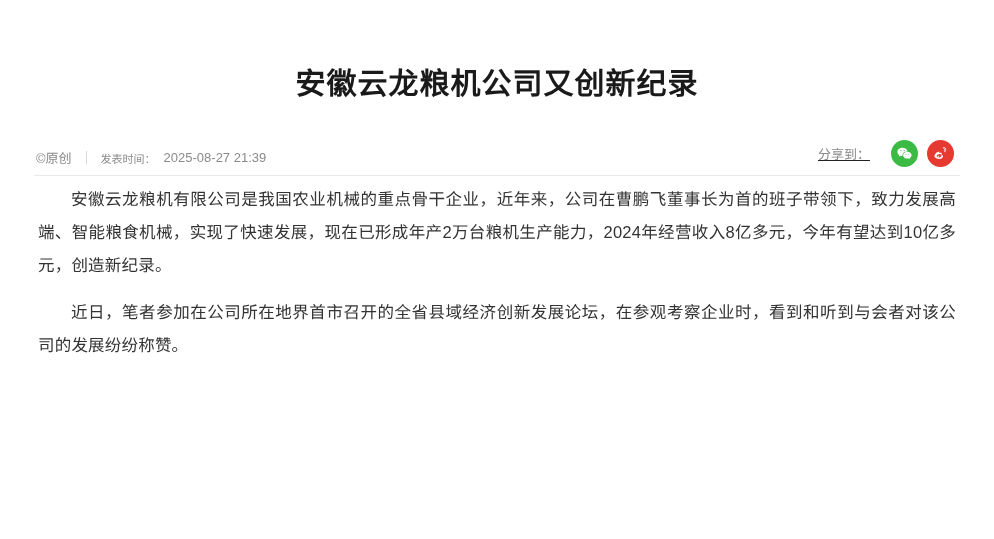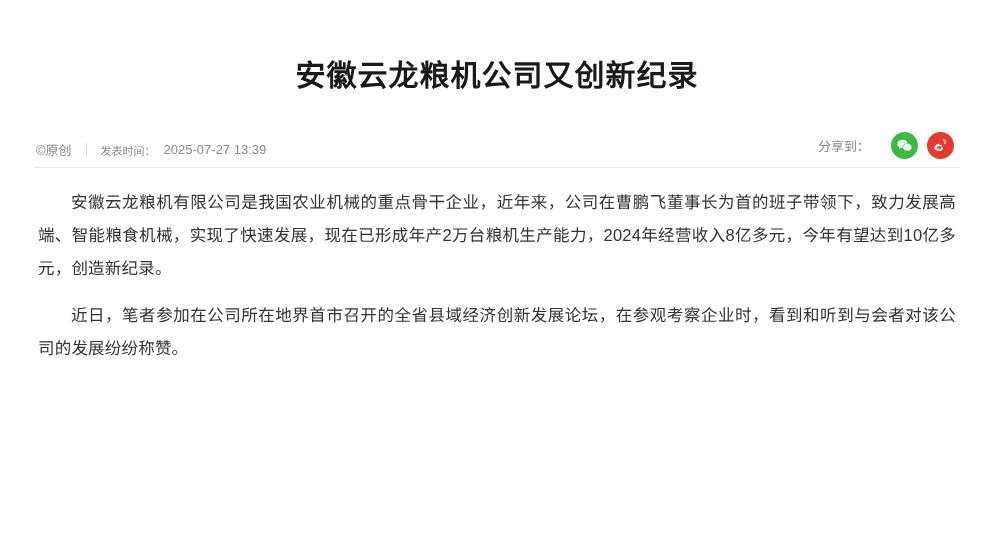--- a/index.html
+++ b/index.html
@@ -12,21 +12,21 @@
     height: 539px;
     background: #ffffff;
     font-family: "Liberation Sans", "DejaVu Sans", sans-serif;
     color: #222222;
     overflow: hidden;
   }
   .page {
     width: 994px;
     height: 539px;
     box-sizing: border-box;
-    padding: 8px 30px;
+    padding: 16px 30px;
     position: relative;
   }
   .article-title {
     font-size: 30px;
     font-weight: bold;
     color: #1a1a1a;
     text-align: center;
     letter-spacing: 1px;
     margin: 0;
     padding-top: 48px;
@@ -62,20 +62,21 @@
     font-size: 11px;
     margin-right: 8px;
   }
   .meta-publish-time {
     color: #8a8a8a;
     font-size: 13px;
   }
   .meta-right {
     display: flex;
     align-items: center;
+    text-decoration: underline;
   }
   .share-label {
     font-size: 13px;
     color: #8a8a8a;
     margin-right: 12px;
   }
   .share-icon {
     width: 27px;
     height: 27px;
     border-radius: 50%;
@@ -94,21 +95,21 @@
   .share-icon svg {
     display: block;
   }
   .divider {
     height: 1px;
     background: #e9e9e9;
     margin: 8px 4px 0 4px;
   }
   .content {
     padding: 0 8px;
-    margin-top: 18px;
+    margin-top: 7px;
   }
   .content p {
     font-size: 16.5px;
     line-height: 2.0;
     color: #333333;
     margin: 0 0 14px 0;
     text-indent: 2em;
     text-align: justify;
     letter-spacing: 0.2px;
   }
@@ -118,21 +119,21 @@
 
 <div class="page">
 
   <h1 class="article-title">安徽云龙粮机公司又创新纪录</h1>
 
   <div class="meta-bar">
     <div class="meta-left">
       <span class="meta-origin">©原创</span>
       <span class="meta-sep"></span>
       <span class="meta-publish-label">发表时间：</span>
-      <span class="meta-publish-time">2025-07-27 13:39</span>
+      <span class="meta-publish-time">2025-08-27 21:39</span>
     </div>
     <div class="meta-right">
       <span class="share-label">分享到：</span>
       <span class="share-icon share-wechat">
         <svg width="17" height="17" viewBox="0 0 24 24" aria-hidden="true">
           <path fill="#ffffff" d="M9.2 4C5.2 4 2 6.6 2 9.9c0 1.8 1 3.4 2.6 4.5l-.7 2.1 2.4-1.2c.8.2 1.5.4 2.4.4h.5c-.1-.4-.2-.9-.2-1.3 0-3 2.9-5.4 6.5-5.4.3 0 .5 0 .8.1C15.6 6 12.7 4 9.2 4zm-2.4 3c.5 0 .9.4.9.9s-.4.9-.9.9-.9-.4-.9-.9.4-.9.9-.9zm4.8 0c.5 0 .9.4.9.9s-.4.9-.9.9-.9-.4-.9-.9.4-.9.9-.9z"></path>
           <path fill="#ffffff" d="M22 14.3c0-2.7-2.7-4.9-6-4.9s-6 2.2-6 4.9 2.7 4.9 6 4.9c.7 0 1.4-.1 2-.3l1.9 1-.5-1.7c1.6-.9 2.6-2.3 2.6-3.9zm-8-1.7c.4 0 .7.3.7.7s-.3.7-.7.7-.7-.3-.7-.7.3-.7.7-.7zm4 0c.4 0 .7.3.7.7s-.3.7-.7.7-.7-.3-.7-.7.3-.7.7-.7z"></path>
         </svg>
       </span>
       <span class="share-icon share-weibo">

